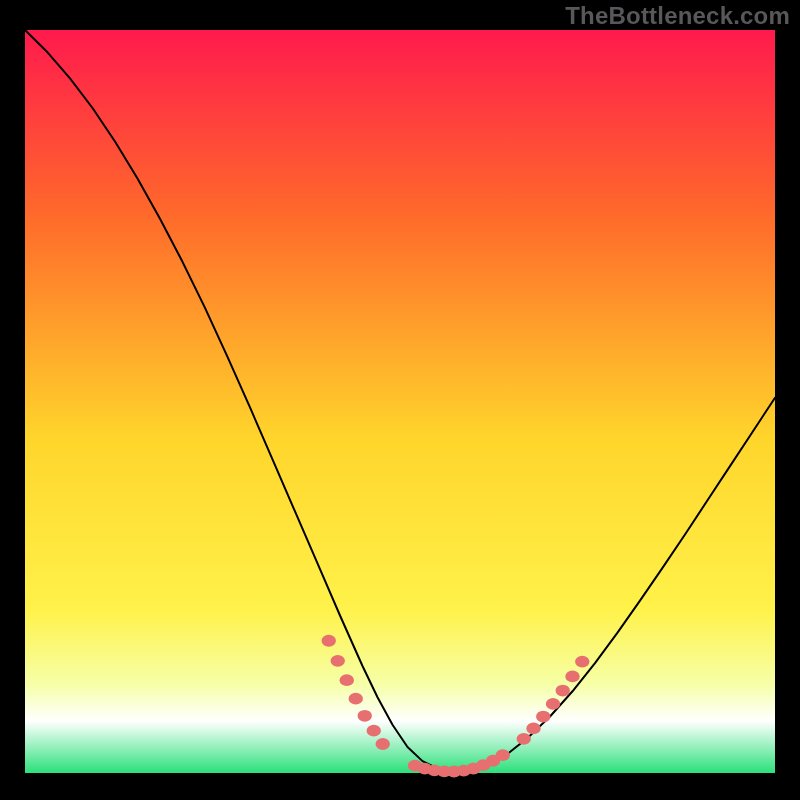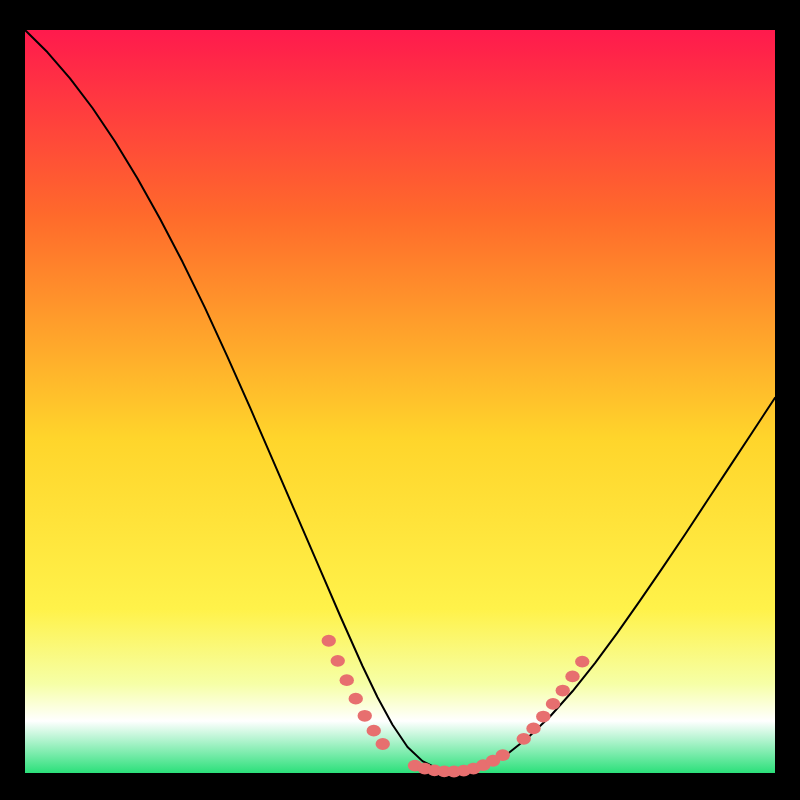--- a/index.html
+++ b/index.html
@@ -30,20 +30,21 @@
   svg {
     position: absolute;
     left: 0;
     top: 0;
   }
 </style>
 </head>
 <body>
 <div class="stage">
 
+<div class="watermark">TheBottleneck.com</div>
 
 <svg id="chart-svg" width="800" height="800" viewBox="0 0 800 800">
   <defs>
     <linearGradient id="bgGrad" x1="0" y1="0" x2="0" y2="1">
       <stop id="g0" offset="0%" stop-color="#ff1a4d"></stop>
       <stop id="g1" offset="25%" stop-color="#ff6a2b"></stop>
       <stop id="g2" offset="55%" stop-color="#ffd52b"></stop>
       <stop id="g3" offset="78%" stop-color="#fff24a"></stop>
       <stop id="g4" offset="88%" stop-color="#f6ffa6"></stop>
       <stop id="g5" offset="93%" stop-color="#ffffff"></stop>

